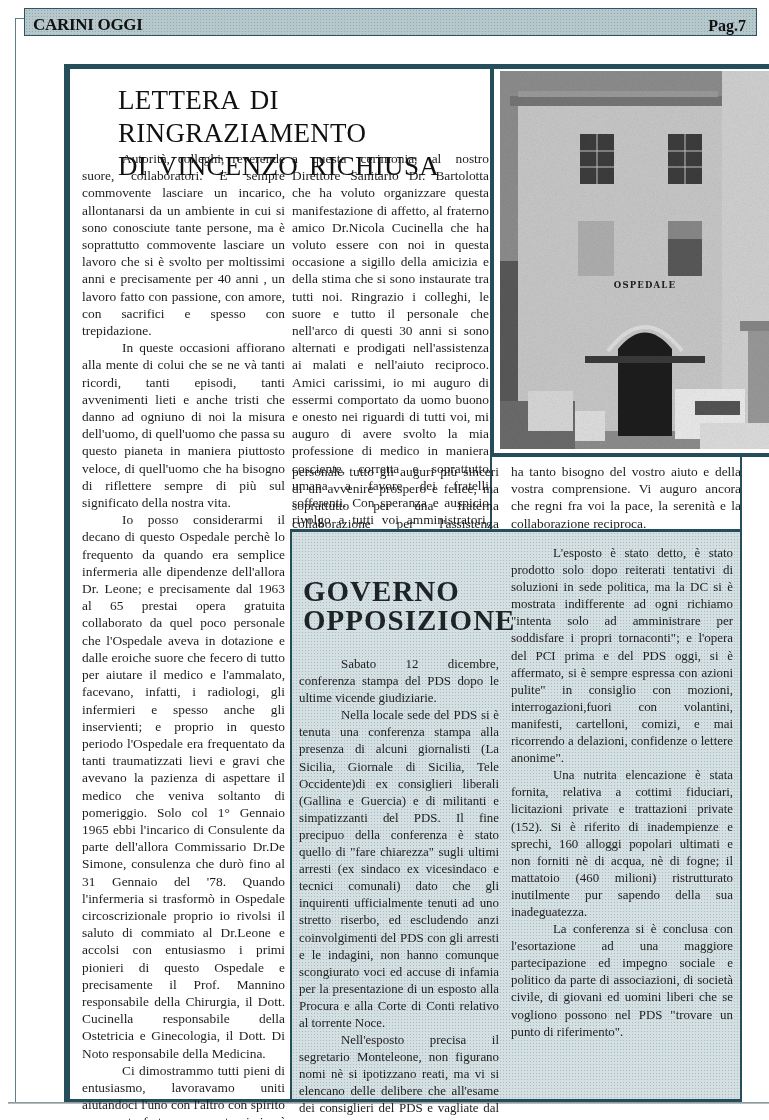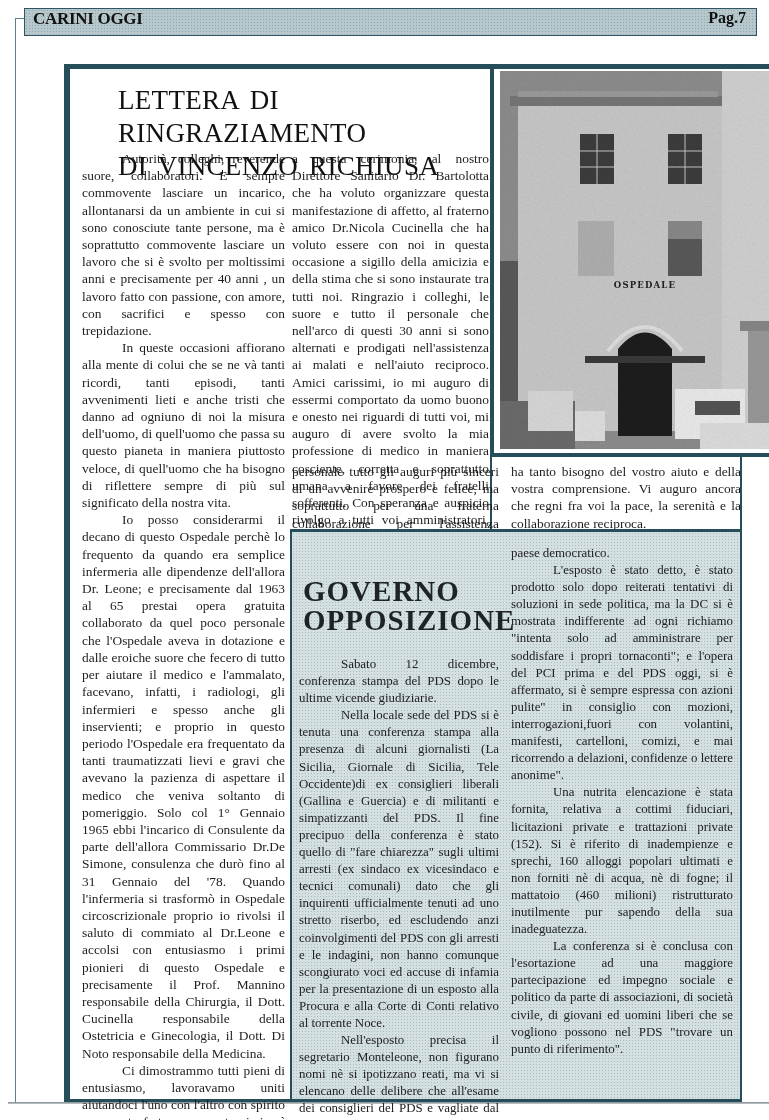--- a/index.html
+++ b/index.html
@@ -10,21 +10,21 @@
   .frame-left { position: absolute; left: 15px; top: 18px; width: 1px; height: 1085px; background: #5d7f8a; }
   .frame-top-l { position: absolute; left: 15px; top: 18px; width: 10px; height: 1px; background: #5d7f8a; }
   .frame-bottom { position: absolute; left: 8px; top: 1102px; width: 761px; height: 2px; background: linear-gradient(#7e8c90, #c5cbcc); }
 
   
   .header { position: absolute; left: 24px; top: 8px; width: 733px; height: 28px;
     border: 1.5px solid #2e5563;
     background-color: #b7c8cd;
     background-image: radial-gradient(#93aab1 0.7px, transparent 0.8px);
     background-size: 3px 3px;
-    display: flex; align-items: flex-start; justify-content: space-between; padding: 0 10px 0 8px; }
+    display: flex; align-items: flex-end; justify-content: space-between; padding: 0 10px 0 8px; }
   .header .name { font-weight: bold; font-size: 17px; letter-spacing: -0.3px; color: #111; }
   .header .page { font-weight: bold; font-size: 16px; color: #111; }
   .letter-frame { position: absolute; left: 64px; top: 64px; width: 428px; height: 1038px;
     border-left: 6px solid #264d5a; border-top: 5px solid #264d5a; border-bottom: 3px solid #264d5a;
     border-right: 2px solid #264d5a; background: #fff; }
   .photo-frame { position: absolute; left: 492px; top: 64px; width: 277px; height: 393px;
     border-top: 5px solid #264d5a; border-left: 2px solid #264d5a; border-bottom: 4px solid #264d5a; background: #fff; }
   .photo { position: absolute; left: 500px; top: 71px; width: 269px; height: 378px; overflow: hidden;
     background: #9a9a9a; }
 
@@ -159,18 +159,17 @@
   <span>OPPOSIZIONE</span><br>
 </h2>
 
 <div class="pds-col pds-c1">
   <p class="ind">Sabato 12 dicembre, conferenza stampa del PDS dopo le ultime vicende giudiziarie.</p>
   <p class="ind">Nella locale sede del PDS si è tenuta una conferenza stampa alla presenza di alcuni giornalisti (La Sicilia, Giornale di Sicilia, Tele Occidente)di ex consiglieri liberali (Gallina e Guercia) e di militanti e simpatizzanti del PDS. Il fine precipuo della conferenza è stato quello di "fare chiarezza" sugli ultimi arresti (ex sindaco ex vicesindaco e tecnici comunali)  dato che gli inquirenti ufficialmente tenuti ad uno stretto riserbo, ed escludendo anzi coinvolgimenti del PDS con gli arresti e le indagini,  non hanno comunque scongiurato voci ed accuse di infamia per la presentazione di un esposto alla Procura  e alla Corte di  Conti relativo al torrente Noce.</p>
   <p class="ind">Nell'esposto precisa il segretario Monteleone, non figurano nomi nè si ipotizzano reati, ma vi si elencano delle delibere che all'esame dei consiglieri del PDS e vagliate dal direttivo di sezione sono apparse irregolari, e ,così come si conviene ad un partito di opposizione si è sottoposto il tutto alla Procura, come di norma succede in un</p>
 </div>
 
 <div class="pds-col pds-c2">
-  <p>paese democratico.</p>
   <p class="ind">L'esposto è stato detto, è stato prodotto solo dopo reiterati tentativi di soluzioni in sede politica, ma la DC si è mostrata indifferente ad ogni richiamo "intenta solo ad amministrare per soddisfare i propri tornaconti"; e l'opera del PCI prima e del PDS oggi, si è affermato, si è sempre espressa con azioni pulite" in consiglio con mozioni, interrogazioni,fuori con volantini, manifesti, cartelloni, comizi, e mai ricorrendo a delazioni, confidenze o lettere anonime".</p>
   <p class="ind">Una nutrita elencazione è stata fornita, relativa a cottimi fiduciari, licitazioni private e trattazioni private (152). Si è riferito di inadempienze e sprechi, 160 alloggi popolari ultimati e non forniti nè di acqua, nè di fogne; il mattatoio (460 milioni) ristrutturato inutilmente pur sapendo della sua inadeguatezza.</p>
   <p class="ind">La conferenza si è conclusa con l'esortazione ad una maggiore partecipazione ed impegno sociale e politico da parte di associazioni, di società civile, di giovani ed uomini liberi che se vogliono possono nel PDS "trovare un punto di riferimento".</p>
 
 </div>
 
 </body></html>

